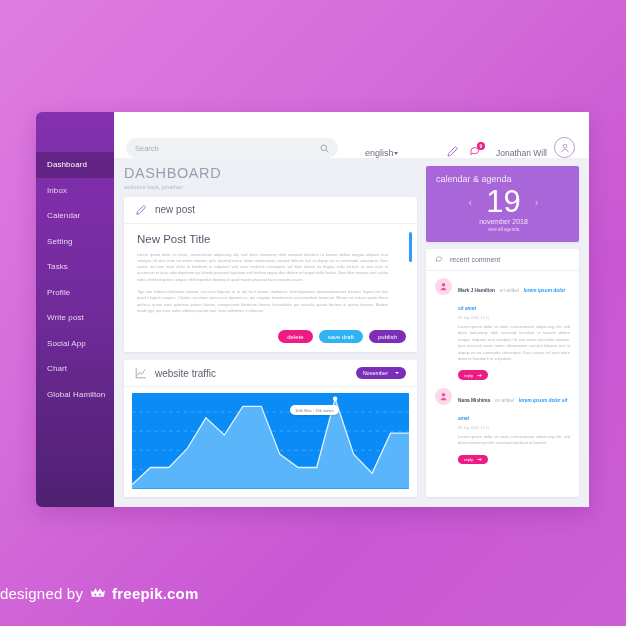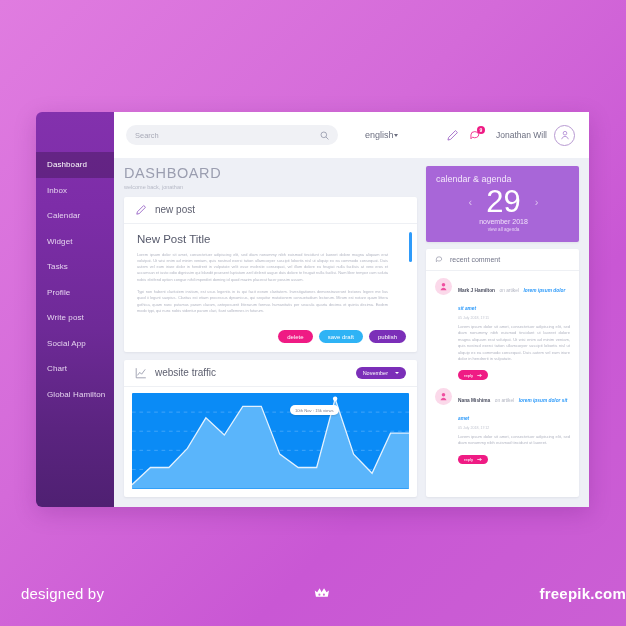--- a/index.html
+++ b/index.html
@@ -54,21 +54,21 @@
     display: flex;
     flex-direction: column;
     min-width: 0;
   }
 
   
   .topbar {
     height: 46px;
     background: #fff;
     display: flex;
-    align-items: center;
+    align-items: flex-end;
     padding: 0 14px 0 12px;
     flex-shrink: 0;
   }
   .search-box {
     width: 212px; height: 20px;
     background: #f0f1f5;
     border-radius: 10px;
     display: flex;
     align-items: center;
     padding: 0 9px;
@@ -115,21 +115,21 @@
 
   .page-title {
     font-size: 14.5px; color: #9b9eb0; font-weight: 400;
     letter-spacing: .6px; line-height: 1;
   }
   .page-sub { font-size: 5.5px; color: #b6b9c6; margin-top: 3px; margin-bottom: 7px; }
 
   .card { background: #fff; border-radius: 2px; box-shadow: 0 1px 2px rgba(120,120,150,.12); }
 
   .card-head {
-    display: flex; gap: 8px;
+    display: flex; align-items: center; gap: 8px;
     padding: 7px 11px;
     border-bottom: 1px solid #eef0f4;
   }
   .card-head-title { font-size: 10px; color: #5e6070; }
   .card-head .grow { flex: 1; }
 
   
   .newpost-body { padding: 9px 29px 6px 13px; position: relative; }
   .post-title { font-size: 11.5px; color: #56596b; font-weight: 400; margin-bottom: 7px; }
   .post-para {
@@ -208,44 +208,43 @@
     background: #ef1b84; color:#fff; border:none;
     border-radius: 6px; font-size: 4.2px;
     padding: 2.4px 6px; margin-top: 4px;
     display: inline-flex; align-items: center; gap: 4px;
     font-family: "Liberation Sans", sans-serif; cursor: pointer;
   }
 
   
   .brand {
     position: absolute; left: 0; right: 0; top: 585px;
-    display: flex; align-items: center; justify-content: space-between; gap: 6px;
+    display: flex; align-items: center; justify-content: flex-start; gap: 6px;
     color: #ffffff; font-size: 15px; font-weight: bold;
     letter-spacing: .2px;
-    padding-left: 21px;
   }
   .brand .light { font-weight: normal; }
 </style>
 </head>
 <body>
 
 <div class="app-window">
 
   <nav class="sidebar">
     <div class="side-item active">
         <span>Dashboard</span>
       </div>
     <div class="side-item">
         <span>Inbox</span>
       </div>
     <div class="side-item">
         <span>Calendar</span>
       </div>
     <div class="side-item">
-        <span>Widget</span>
+        <span>Setting</span>
       </div>
     <div class="side-item">
         <span>Tasks</span>
       </div>
     <div class="side-item">
         <span>Profile</span>
       </div>
     <div class="side-item">
         <span>Write post</span>
       </div>
@@ -358,21 +357,21 @@
           </div>
         </section>
       </div>
 
       <aside class="col-right">
 
         <section class="cal-card">
           <div class="cal-title">calendar &amp; agenda</div>
           <div class="cal-row">
             <span class="chev">‹</span>
-            <span class="cal-day">29</span>
+            <span class="cal-day">19</span>
             <span class="chev">›</span>
           </div>
           <div class="cal-month">november 2018</div>
           <a class="cal-link" href="#">view all agenda</a>
         </section>
 
         <section class="comments-card">
           <div class="com-head">
             <svg width="9" height="9" viewBox="0 0 20 20" fill="none" stroke="#8a8da0" stroke-width="1.4">
               <path d="M3 9a6 5 0 1112 0 6 5 0 01-9.5 3.5L3 15z"></path>

